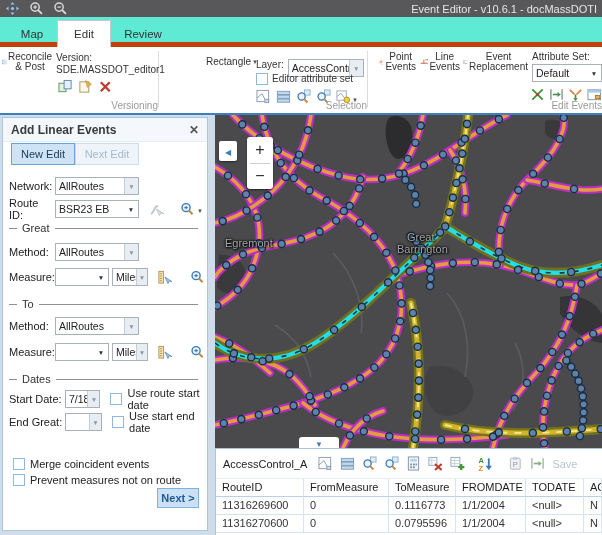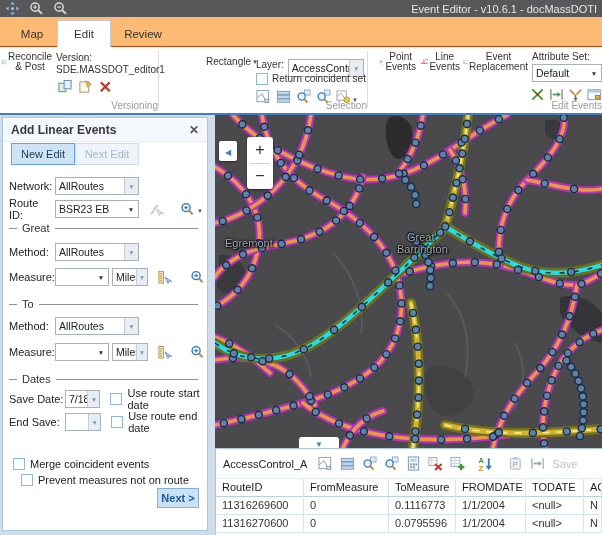--- a/index.html
+++ b/index.html
@@ -4,21 +4,21 @@
 <style>
 *{box-sizing:border-box;margin:0;padding:0}
 html,body{width:602px;height:535px;overflow:hidden}
 body{font-family:"Liberation Sans",sans-serif;font-size:11px;color:#333;background:#cfdcea;position:relative}
 
 
 .titlebar{position:absolute;top:0;left:0;width:602px;height:17px;background:#58585a;display:flex;align-items:center;padding:0 5px;gap:9px}
 .titlebar .title{margin-left:auto;color:#e6e6e6;font-size:11px;white-space:nowrap}
 
 
-.tabbar{position:absolute;top:17px;left:0;width:602px;height:30px;background:#fdba74;border-bottom:1px solid #c2410c}
+.tabbar{position:absolute;top:17px;left:0;width:602px;height:30px;background:#5eead4;border-bottom:5px solid #c2410c}
 .tab{position:absolute;top:4px;height:26px;display:flex;align-items:center;justify-content:center;font-size:11.5px;color:#333;cursor:default}
 .tab.active{background:#fff;border:1px solid #c9c9c9;border-bottom:none;height:27px;top:3px}
 
 
 .ribbon{position:absolute;top:47px;left:0;width:602px;height:68px;background:#fff;border-bottom:2px solid #3e7fc0}
 .rdiv{position:absolute;top:4px;height:56px;width:1px;background:#dcdcdc}
 .grouplabel{position:absolute;bottom:2px;text-align:right;color:#9a9a9a;font-size:10px}
 .bigbtn{position:absolute;display:flex;flex-direction:row;align-items:center;gap:1px;font-size:10px;line-height:10.5px;color:#333;text-align:center}
 .iconrow{position:absolute;display:flex;align-items:center;gap:5px}
 .i16{width:15px;height:15px;flex:none}
@@ -256,21 +256,21 @@
   </div>
   <div style="position:absolute;left:256px;top:12px;display:flex;align-items:flex-start;gap:4px">
     <span class="smltext">Layer:</span>
     <div class="combo" style="width:76px">
       <span>AccessControl_A</span>
       <span class="dd"></span>
     </div>
   </div>
   <div style="position:absolute;left:256px;top:26px;display:flex;align-items:center;gap:4px">
     <span class="cb"></span>
-    <span class="smltext">Return coincident set</span>
+    <span class="smltext">Editor attribute set</span>
   </div>
   <div class="iconrow" style="left:256px;top:42px">
     <svg class="i16" viewBox="0 0 16 16">
         <use href="#i-selpoly"></use>
       </svg>
     <svg class="i16" viewBox="0 0 16 16">
         <use href="#i-rows"></use>
       </svg>
     <svg class="i16" viewBox="0 0 16 16">
         <use href="#i-magbox"></use>
@@ -427,43 +427,43 @@
     <svg class="i16" viewBox="0 0 16 16" style="margin-left:18px">
         <use href="#i-mag"></use>
       </svg>
   </div>
 
   <div class="sect" style="top:255px">
       <span>Dates</span>
     </div>
 
   <div class="prow" style="top:272px;height:18px">
-    <span class="plabel wide">Save Date:</span>
+    <span class="plabel wide">Start Date:</span>
     <div class="combo" style="width:42px">
       <span>7/18/</span>
       <span class="dd" style="width:12px"></span>
     </div>
     <span class="cb" style="margin-left:10px"></span>
     <span class="cblabel">Use route start date</span>
   </div>
   <div class="prow" style="top:295px;height:18px">
-    <span class="plabel wide">End Save:</span>
+    <span class="plabel wide">End Great:</span>
     <div class="combo" style="width:42px">
       <span></span>
       <span class="dd" style="width:12px"></span>
     </div>
     <span class="cb" style="margin-left:10px"></span>
-    <span class="cblabel">Use route end date</span>
+    <span class="cblabel">Use start end date</span>
   </div>
 
   <div class="prow" style="top:338px;height:15px;padding-left:10px">
     <span class="cb"></span>
     <span class="cblabel">Merge coincident events</span>
   </div>
-  <div class="prow" style="top:354px;height:15px;padding-left:18px">
+  <div class="prow" style="top:354px;height:15px;padding-left:10px">
     <span class="cb"></span>
     <span class="cblabel">Prevent measures not on route</span>
   </div>
 
   <div class="btn next" style="position:absolute;left:154px;top:370px;width:42px;height:20px">Next &gt;</div>
 </div>
 
 <div class="map">
   <svg class="net" id="roadnet" width="387" height="333" viewBox="0 0 387 333">
 

